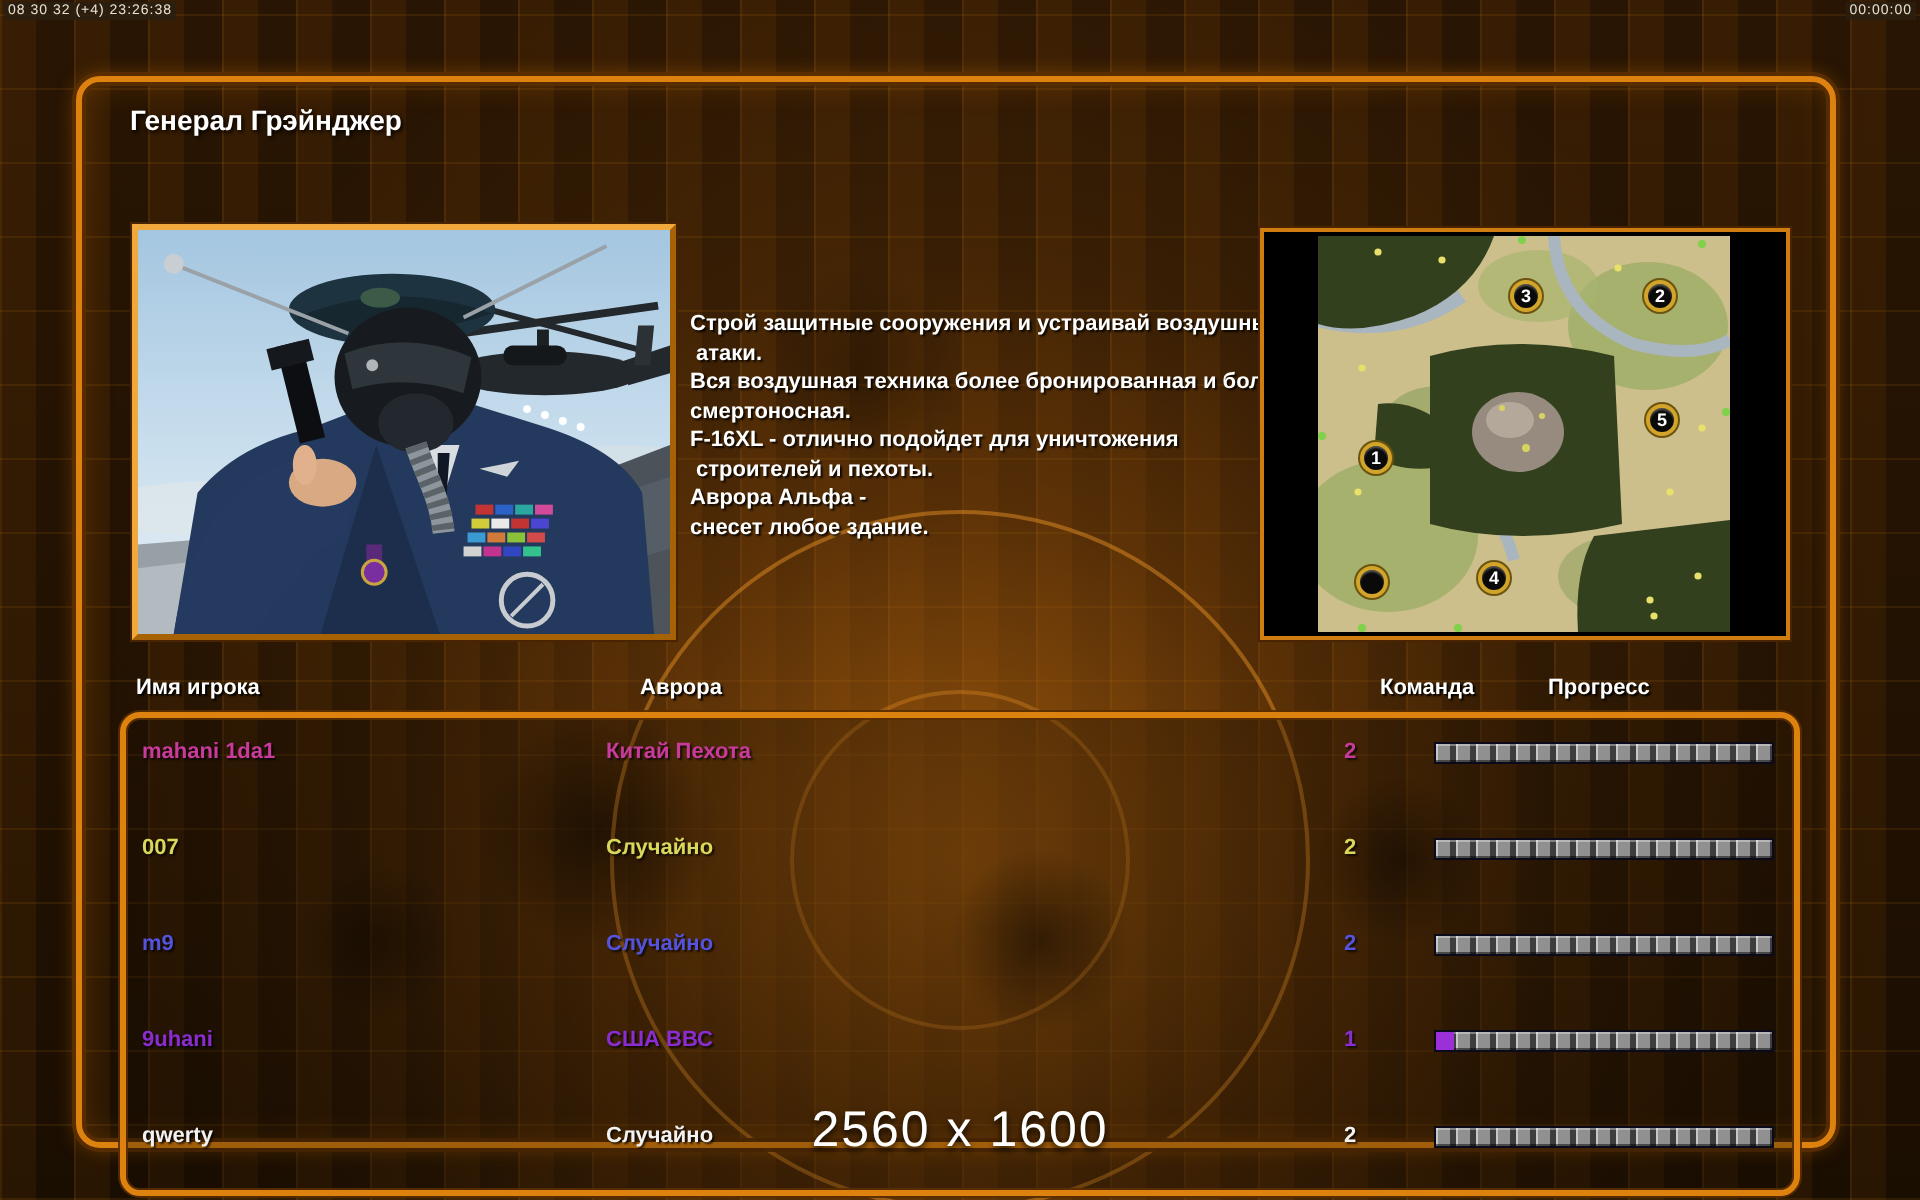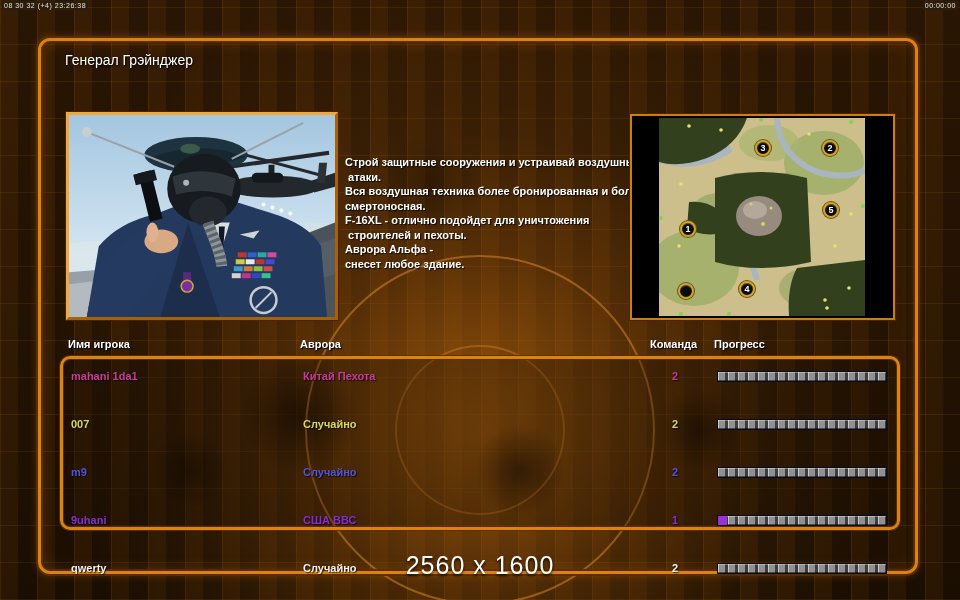--- a/index.html
+++ b/index.html
@@ -28,21 +28,21 @@
 
   
   .osd{color:#e9e2d2;font-size:7px;line-height:9px;letter-spacing:.5px;
        background:rgba(42,30,16,.85);padding:0 2px;z-index:9;}
   .osd-left{left:2px;top:1px;} .osd-right{right:2px;top:1px;}
 
   
   .frame{left:38px;top:38px;width:880px;height:536px;border:3px solid #dd820e;border-radius:12px;
      box-shadow:0 0 0 2px rgba(90,45,0,.9), inset 0 0 0 2px rgba(90,45,0,.9),
                 0 0 10px rgba(255,140,0,.35), inset 0 0 16px rgba(255,140,0,.22);}
-  .title{left:65px;top:52px;font-size:14px;font-weight:normal;color:#fff;
+  .title{left:65px;top:52px;font-size:14px;font-weight:bold;color:#fff;
          text-shadow:1px 1px 2px #000;z-index:3;}
 
   
   .portrait{left:66px;top:112px;width:272px;height:208px;z-index:3;
      border:3px solid;border-color:#f2a93c #a86206 #a86206 #f2a93c;background:#a8c2d6;
      box-shadow:0 0 0 1px #4a2402;}
   .portrait svg{display:block;width:100%;height:100%;}
 
   
   .briefing{left:345px;top:155px;width:290px;z-index:3;color:#fff;font-size:11px;
@@ -54,24 +54,24 @@
      border:2px solid #cf7d10;box-shadow:0 0 0 1px #4a2402;z-index:3;}
   .minimap-map{position:absolute;left:27px;top:2px;width:206px;height:198px;}
   .minimap-map svg{display:block;width:100%;height:100%;}
   .marker{position:absolute;width:16px;height:16px;margin:-9px 0 0 -9px;border-radius:50%;
      background:#0a0a0a;border:2px solid #d2a42a;box-shadow:0 0 0 1px #6b5410, inset 0 1px 1px rgba(255,255,255,.3);
      color:#fff;font-size:9px;font-weight:bold;line-height:12px;text-align:center;}
 
   
   .thead{left:60px;top:338px;width:840px;display:grid;z-index:3;
      grid-template-columns:232px 350px 44px auto;padding-left:8px;
-     color:#fff;font-size:11px;font-weight:bold;text-shadow:1px 1px 1px #000;}
+     color:#fff;font-size:11px;font-weight:bold;text-shadow:1px 1px 1px #000;gap:20px;}
   .thead .c-team{text-align:center;}
   .thead .c-prog{}
-  .players-panel{left:60px;top:356px;width:840px;height:174px;z-index:3;
+  .players-panel{left:60px;top:356px;width:840px;height:242px;z-index:3;
      border:3px solid #dd820e;border-radius:10px;background:rgba(24,12,2,.30);
      box-shadow:0 0 0 1px rgba(90,45,0,.9), inset 0 0 0 1px rgba(90,45,0,.9);}
   .prow{display:grid;grid-template-columns:232px 350px 44px auto;align-items:center;
      padding-left:8px;height:24px;font-size:11px;font-weight:bold;
      text-shadow:1px 1px 1px rgba(0,0,0,.7);margin-top:24px;}
   .prow:first-child{margin-top:5px;}
   .c-team{text-align:center;}
   .c-prog{padding-left:20px;}
   .pbar{display:block;position:relative;width:170px;height:11px;border:1px solid #0a0a1a;
      background:repeating-linear-gradient(90deg,#c6c6c6 0 1px,#909090 1px 7px,#3d3d3d 7px 10px);

